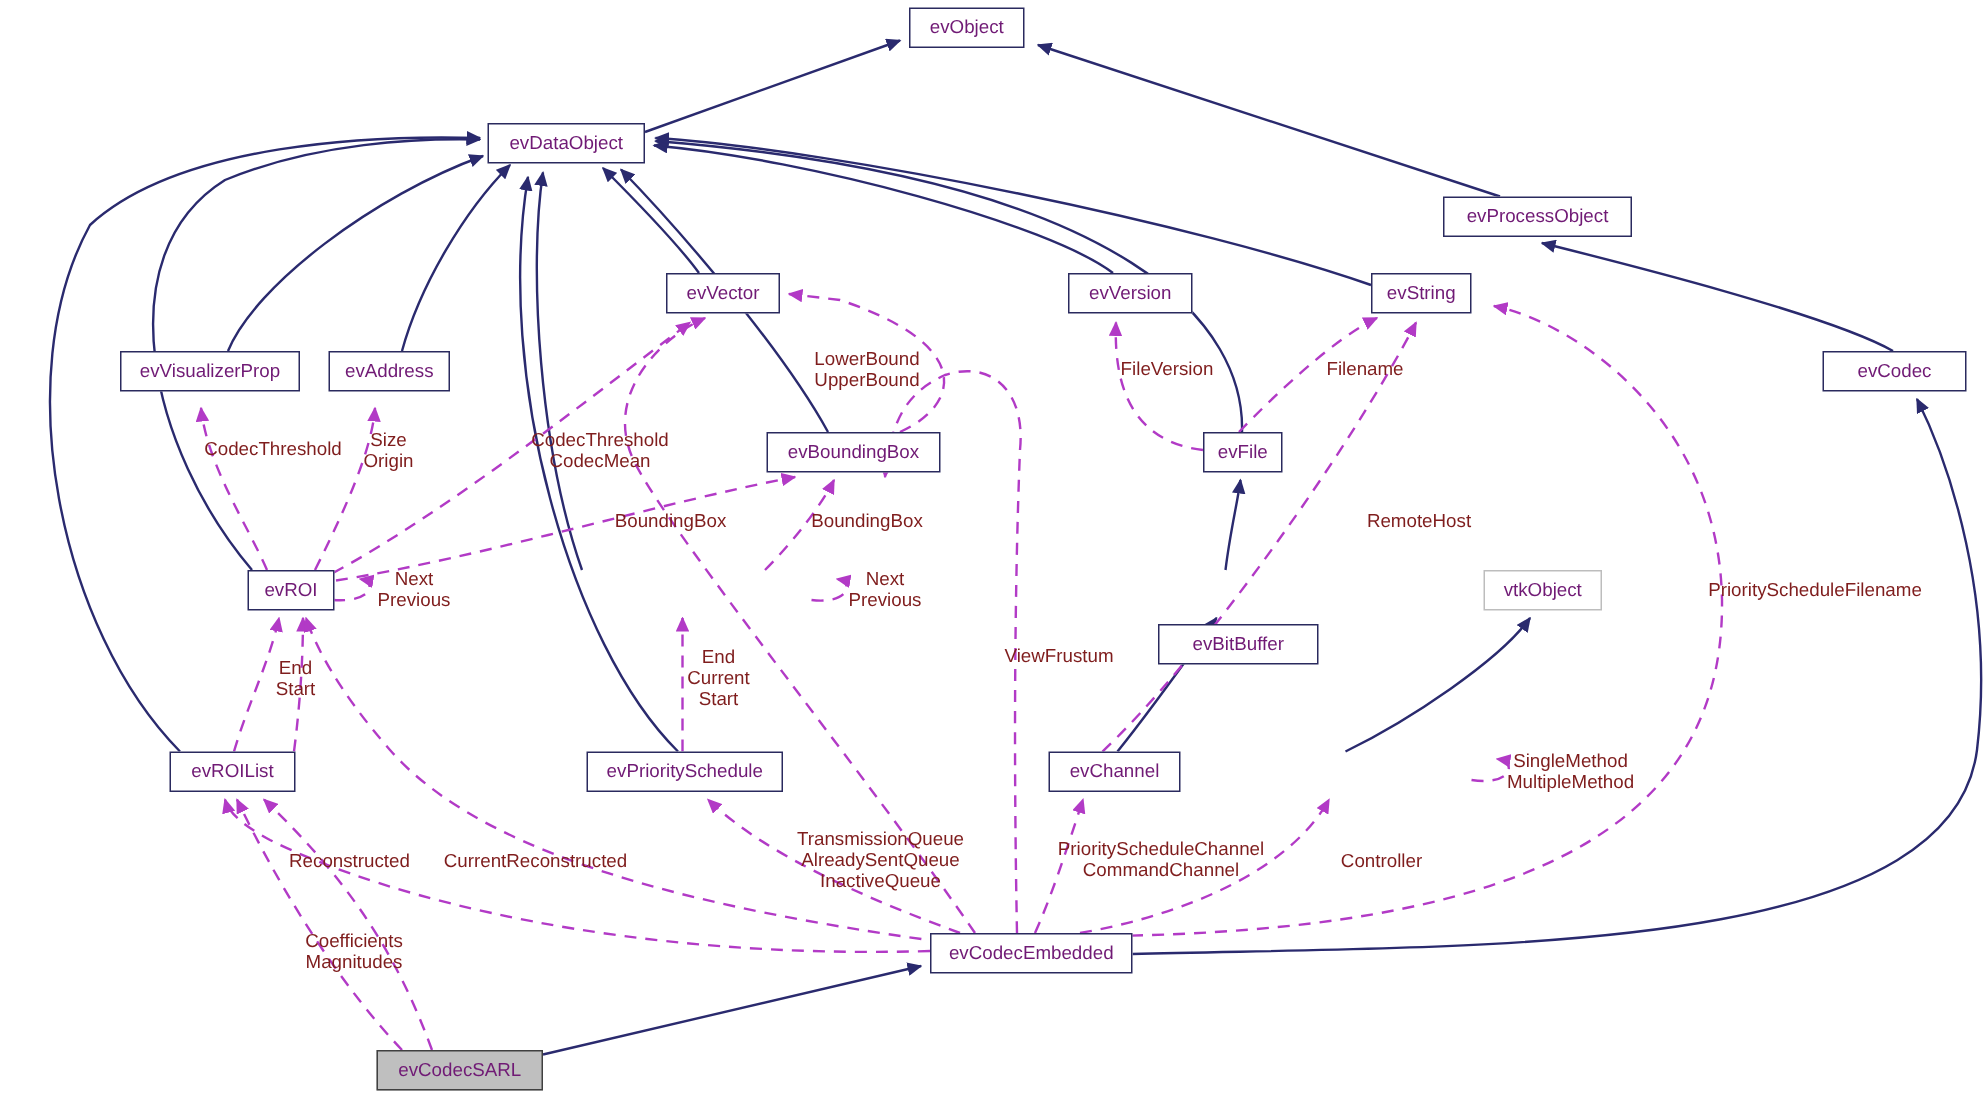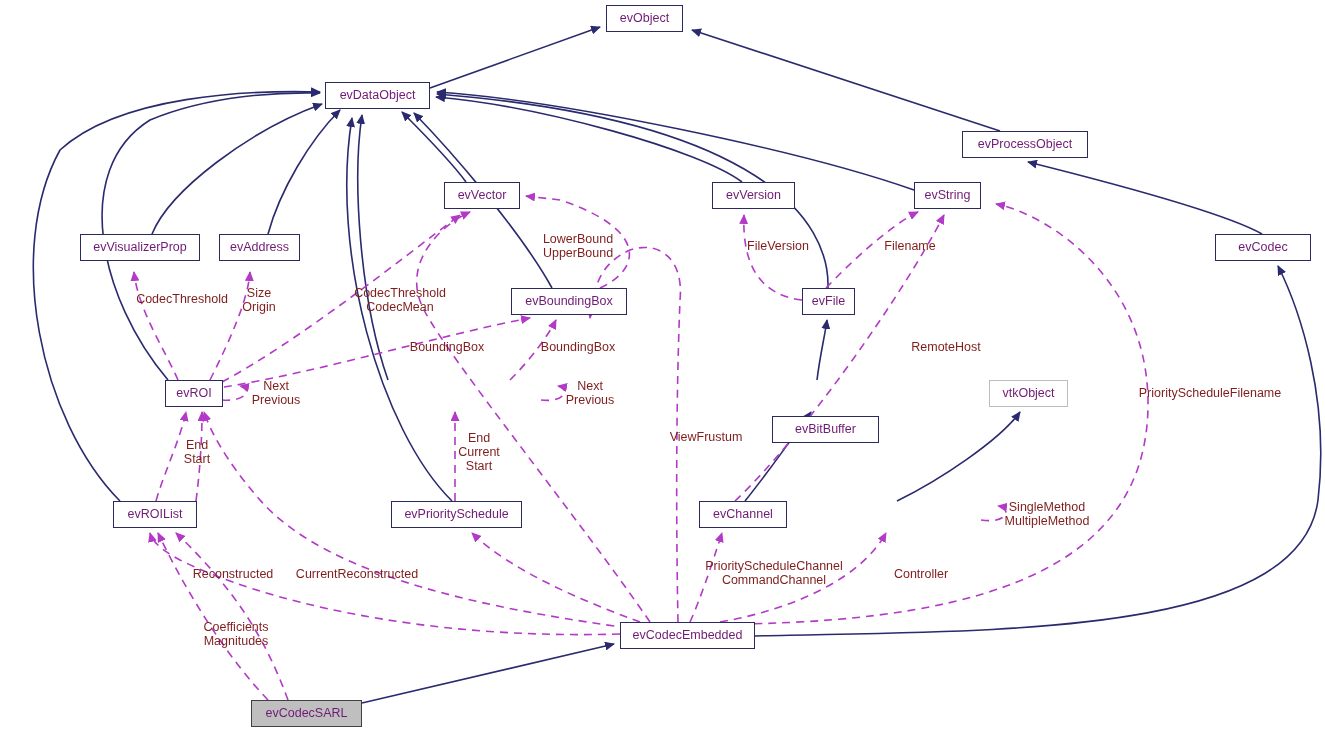--- a/index.html
+++ b/index.html
@@ -242,20 +242,23 @@
 Previous</div>
   <div class="edge-label center" style="left: 706px; top: 386px; text-align: center; margin-top: 44px;">ViewFrustum</div>
   <div class="edge-label center" style="left: 1210px; top: 386px; text-align: center;">PriorityScheduleFilename</div>
   <div class="edge-label center" style="left: 197px; top: 438px; text-align: center;">End
 Start</div>
   <div class="edge-label center" style="left: 479px; top: 431px; text-align: center;">End
 Current
 Start</div>
   <div class="edge-label center" style="left: 1047px; top: 500px; text-align: center;">SingleMethod
 MultipleMethod</div>
+  <div class="edge-label center" style="left: 587px; top: 552px; text-align: center;">TransmissionQueue
+AlreadySentQueue
+InactiveQueue</div>
   <div class="edge-label center" style="left: 774px; top: 559px; text-align: center;">PriorityScheduleChannel
 CommandChannel</div>
   <div class="edge-label center" style="left: 921px; top: 567px; text-align: center;">Controller</div>
   <div class="edge-label center" style="left: 233px; top: 567px; text-align: center;">Reconstructed</div>
   <div class="edge-label center" style="left: 357px; top: 567px; text-align: center;">CurrentReconstructed</div>
   <div class="edge-label center" style="left: 236px; top: 620px; text-align: center;">Coefficients
 Magnitudes</div>
 
 </div>
 

